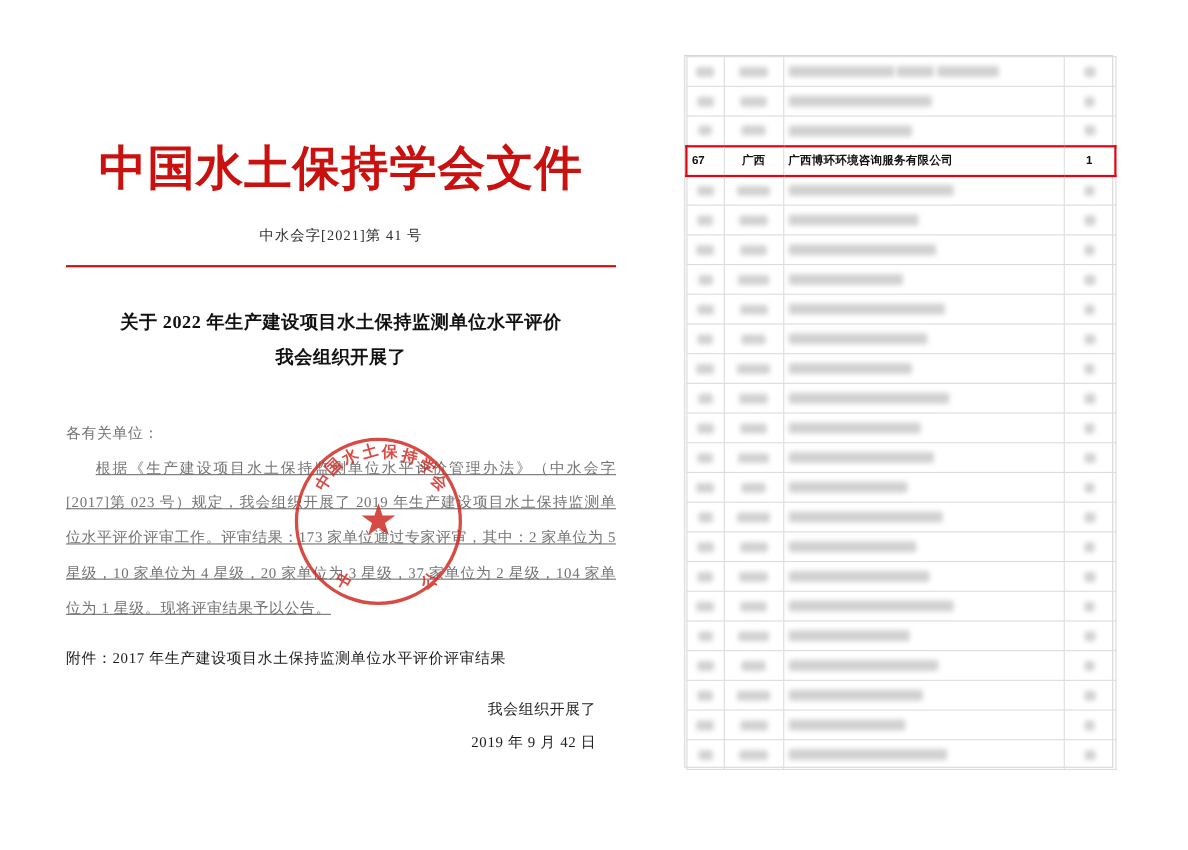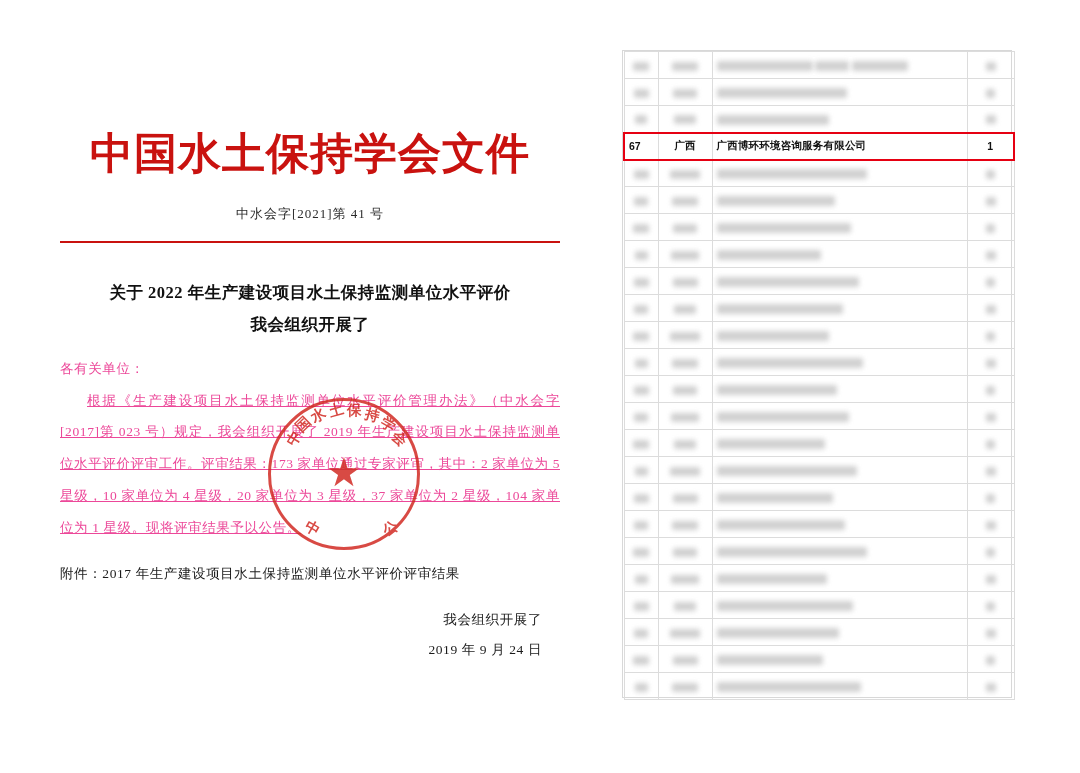--- a/index.html
+++ b/index.html
@@ -48,23 +48,23 @@
   #doc-heading {
     margin-top: 34px;
     text-align: center;
     font-size: 16.5px;
     font-weight: bold;
     color: #111;
     line-height: 1.9;
     letter-spacing: 0.5px;
   }
   #doc-body {
-    margin-top: 13px;
+    margin-top: 38px;
     font-size: 13.5px;
-    color: #ec4899;
+    color: #737373;
     line-height: 2.35;
     letter-spacing: 0.6px;
   }
   .p-indent { text-indent: 2em; text-align: justify; text-decoration: underline; }
   .p-plain { text-align: left; }
   #attach {
     margin-top: 22px;
     font-size: 13.5px;
     color: #1b1b1b;
     letter-spacing: 0.6px;
@@ -183,21 +183,21 @@
 
     <div id="doc-body">
       <div class="p-plain">各有关单位：</div>
       <div class="p-indent">根据《生产建设项目水土保持监测单位水平评价管理办法》（中水会字[2017]第 023 号）规定，我会组织开展了 2019 年生产建设项目水土保持监测单位水平评价评审工作。评审结果：173 家单位通过专家评审，其中：2 家单位为 5 星级，10 家单位为 4 星级，20 家单位为 3 星级，37 家单位为 2 星级，104 家单位为 1 星级。现将评审结果予以公告。</div>
     </div>
 
     <div id="attach">附件：2017 年生产建设项目水土保持监测单位水平评价评审结果</div>
 
     <div id="sig">
       <div>我会组织开展了</div>
-      <div>2019 年 9 月 24 日</div>
+      <div>2019 年 9 月 42 日</div>
     </div>
   </div>
 
   <div id="seal">
     <div id="seal-star">★</div>
     <span class="seal-char" style="left:16px; top:28px; transform:rotate(-58deg);">中</span>
     <span class="seal-char" style="left:25px; top:14px; transform:rotate(-44deg);">国</span>
     <span class="seal-char" style="left:40px; top:5px;  transform:rotate(-30deg);">水</span>
     <span class="seal-char" style="left:58px; top:0px;  transform:rotate(-16deg);">土</span>
     <span class="seal-char" style="left:76px; top:0px;  transform:rotate(0deg);">保</span>

